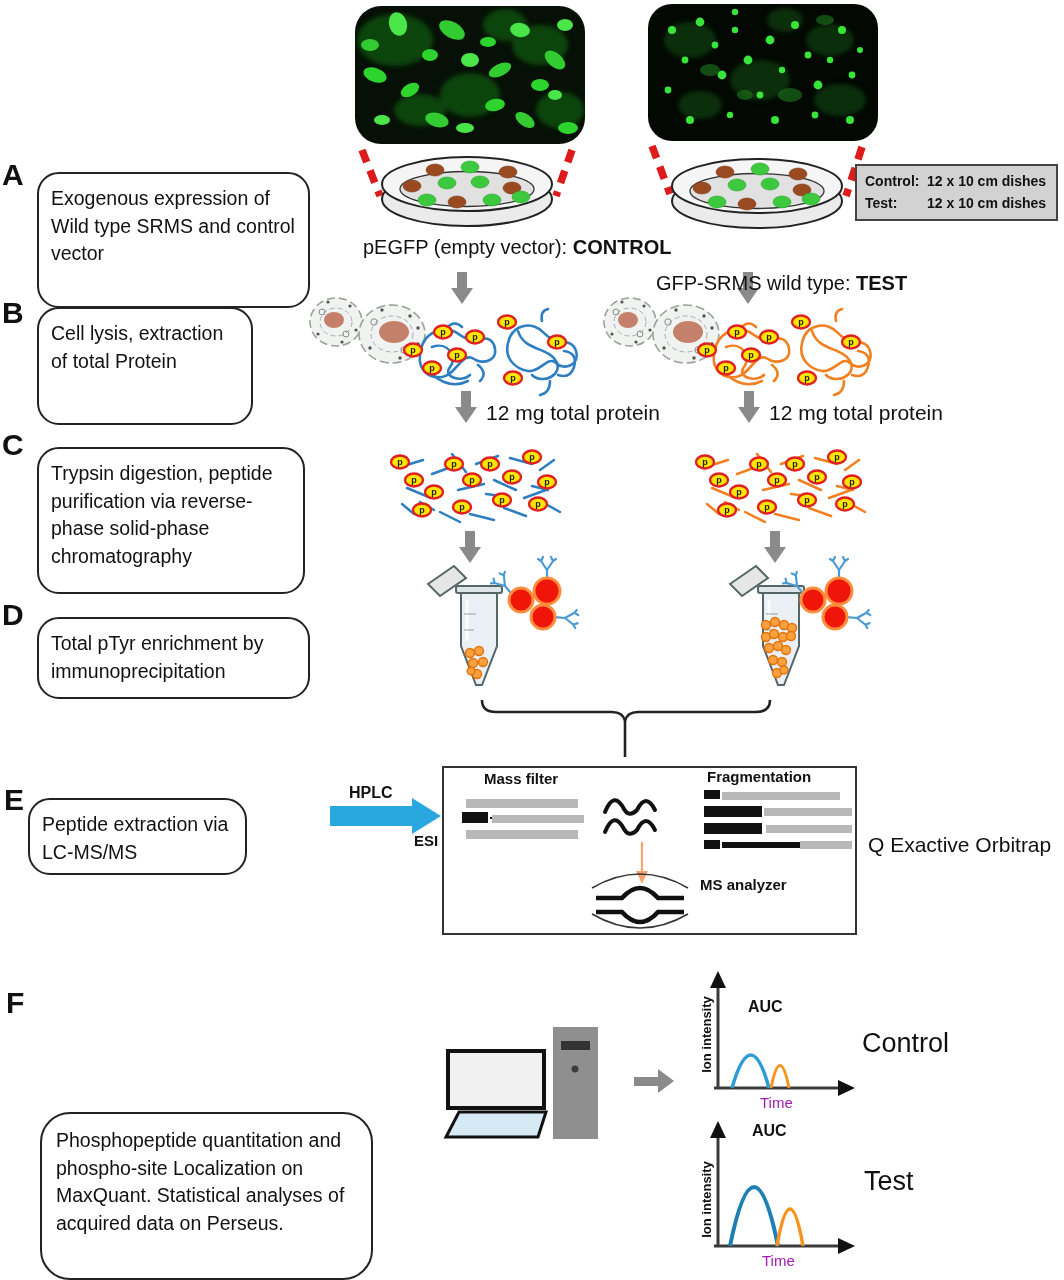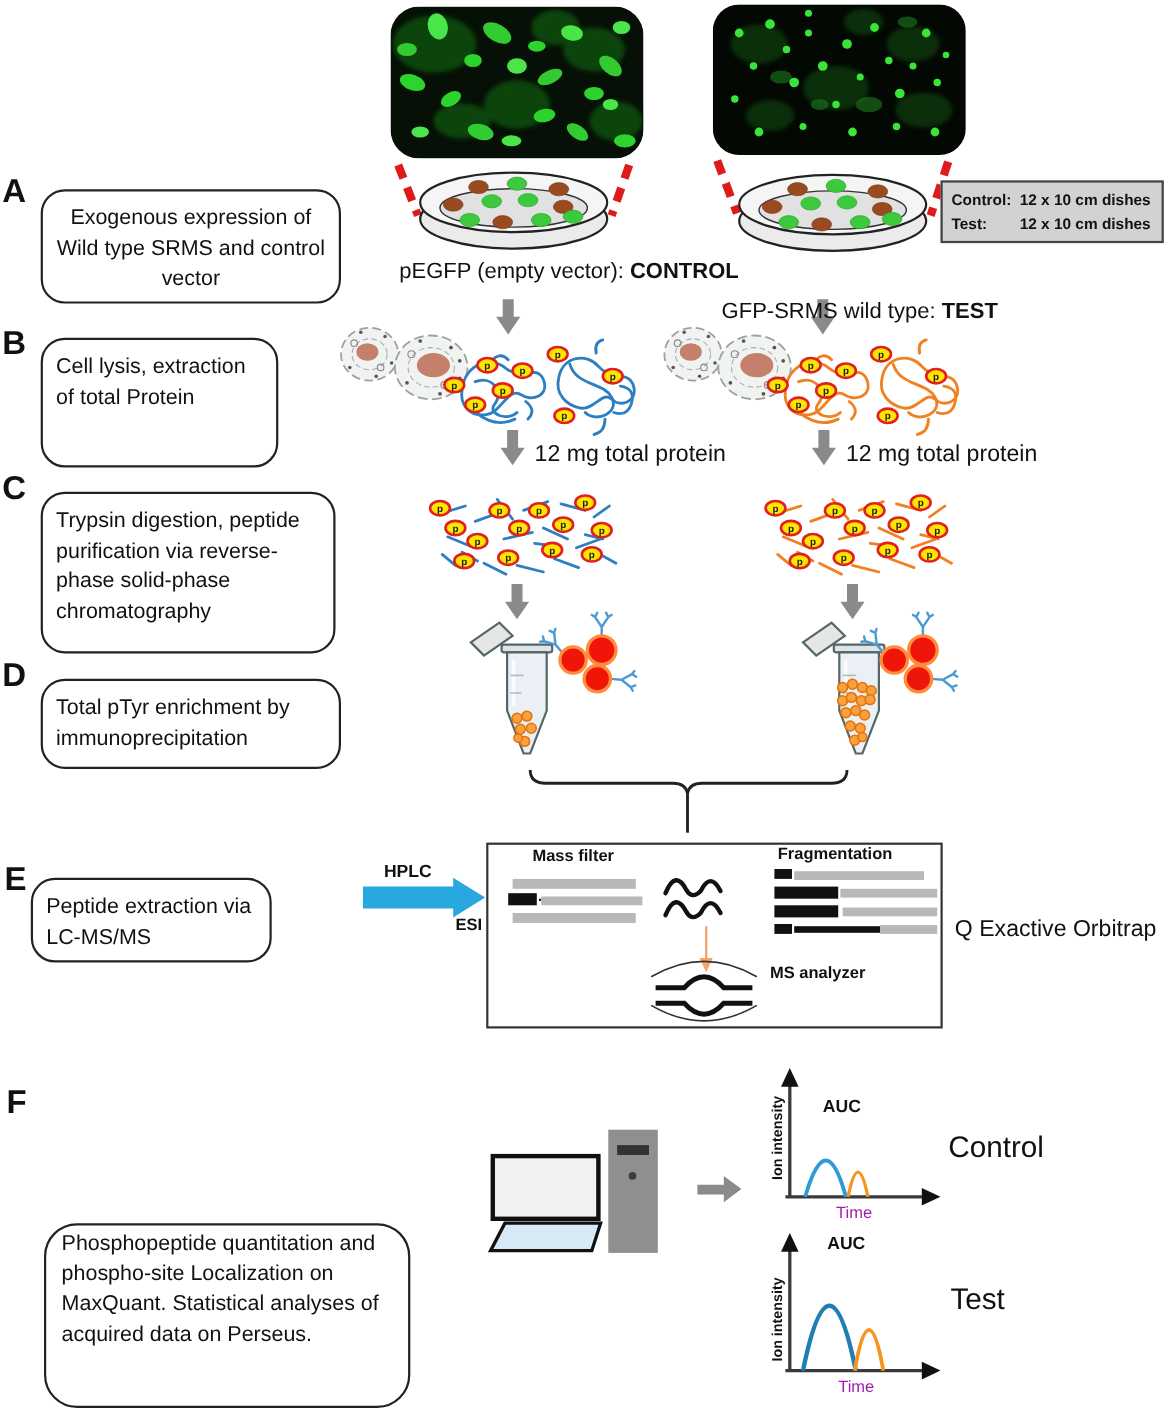--- a/index.html
+++ b/index.html
@@ -407,37 +407,37 @@
     <line x1="718" y1="1246" x2="718" y2="1132" stroke="#3a3a3a" stroke-width="3"></line>
     <polygon points="718,1121 710,1138 726,1138" fill="#111"></polygon>
     <line x1="714" y1="1246" x2="840" y2="1246" stroke="#3a3a3a" stroke-width="3"></line>
     <polygon points="855,1246 838,1238 838,1254" fill="#111"></polygon>
     <path d="M730,1246 Q754,1128 778,1246" stroke="#1F7FB5" stroke-width="4" fill="none"></path>
     <path d="M777,1246 Q790,1172 803,1246" stroke="#F7941D" stroke-width="3.5" fill="none"></path>
   </g>
 </svg>
 
 <div class="txt step-letter" style="left:2px;top:158px;">A</div>
-<div class="txt step-box" style="left:37px;top:172px;width:273px;height:104px;text-align:center;">Exogenous expression of Wild type SRMS and control vector</div>
+<div class="txt step-box" style="left:37px;top:172px;width:273px;height:136px;">Exogenous expression of Wild type SRMS and control vector</div>
 
 <div class="txt step-letter" style="left:2px;top:296px;">B</div>
 <div class="txt step-box" style="left:37px;top:307px;width:216px;height:118px;">Cell lysis, extraction of total Protein</div>
 
 <div class="txt step-letter" style="left:2px;top:428px;">C</div>
 <div class="txt step-box" style="left:37px;top:447px;width:268px;height:147px;">Trypsin digestion, peptide purification via reverse-phase solid-phase chromatography</div>
 
 <div class="txt step-letter" style="left:2px;top:598px;">D</div>
 <div class="txt step-box" style="left:37px;top:617px;width:273px;height:82px;">Total pTyr enrichment by immunoprecipitation</div>
 
 <div class="txt step-letter" style="left:4px;top:783px;">E</div>
 <div class="txt step-box" style="left:28px;top:798px;width:219px;height:77px;">Peptide extraction via LC-MS/MS</div>
 
 <div class="txt step-letter" style="left:6px;top:986px;">F</div>
 
-<div class="txt step-box" style="left:40px;top:1112px;width:333px;height:168px;border-radius:30px;padding:3px 14px;">Phosphopeptide quantitation and phospho-site Localization on MaxQuant. Statistical analyses of acquired data on Perseus.</div>
+<div class="txt step-box" style="left:40px;top:1112px;width:333px;height:168px;border-radius:30px;padding:13px 14px;">Phosphopeptide quantitation and phospho-site Localization on MaxQuant. Statistical analyses of acquired data on Perseus.</div>
 
 <div class="txt info-box" style="left:855px;top:164px;width:203px;height:57px;">
   <div class="info-row">
     <span class="lbl">Control:</span>
     <span>12 x 10 cm dishes</span>
   </div>
   <div class="info-row">
     <span class="lbl">Test:</span>
     <span>12 x 10 cm dishes</span>
   </div>

